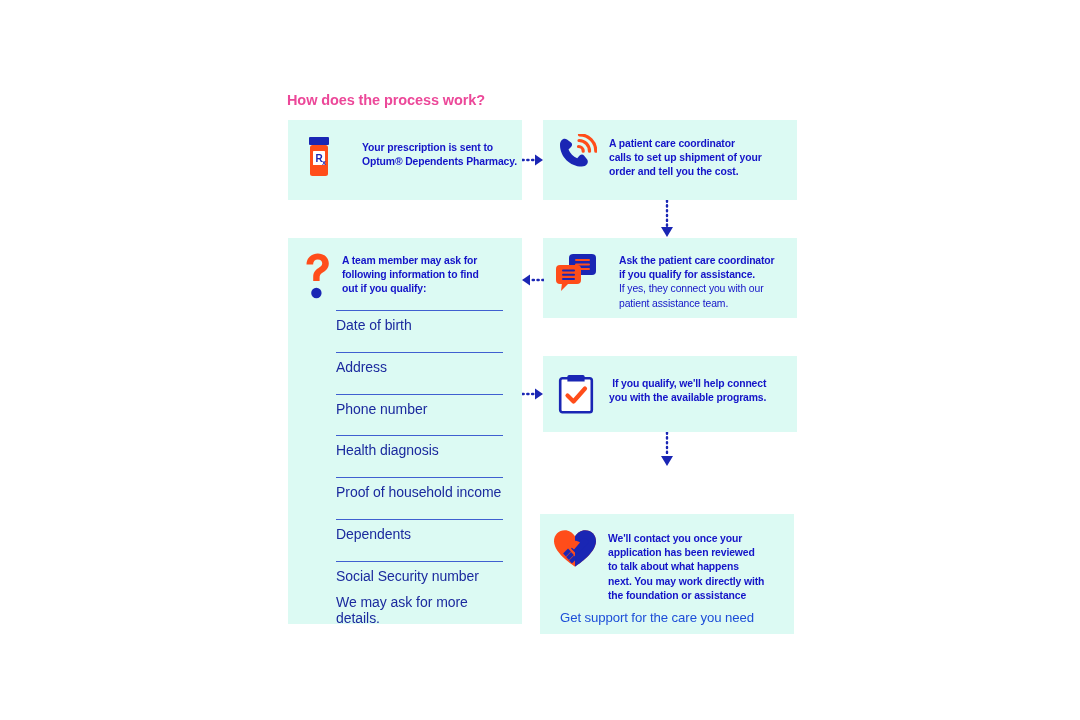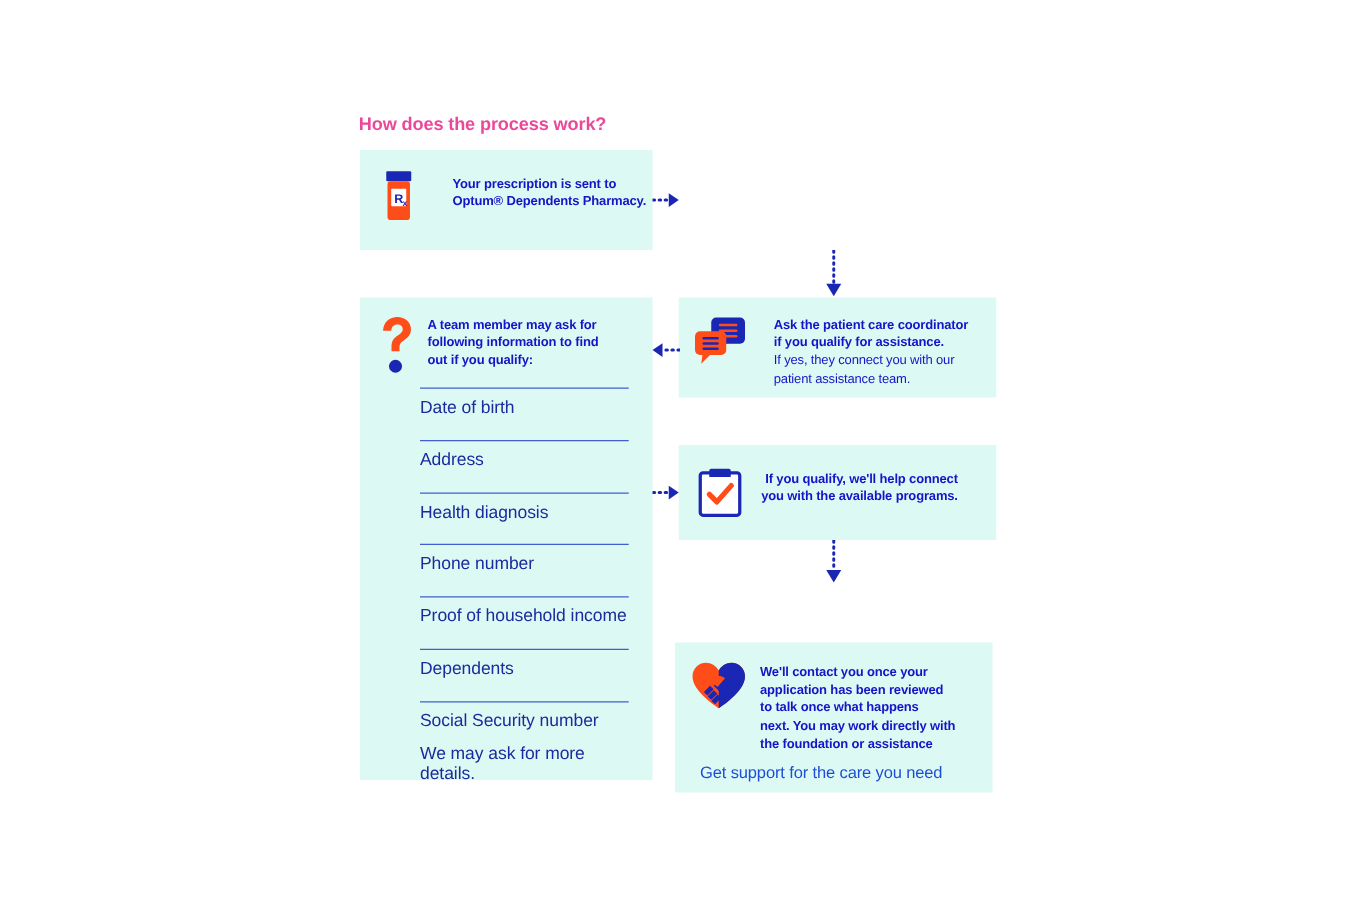--- a/index.html
+++ b/index.html
@@ -68,20 +68,39 @@
           <text x="20" y="28.5" font-family="Liberation Sans, sans-serif" font-size="7" font-weight="bold" fill="#1a26b4" text-anchor="middle">x</text>
         </svg>
       </span>
       <div class="panel-text" style="margin-left:28px;margin-top:5px;">
         <span class="b">Your prescription is sent to</span>
         <span class="b">Optum® Dependents Pharmacy.</span>
       </div>
     </div>
   </div>
 
+  <div class="panel" style="left:543px;top:120px;width:254px;height:80px;">
+    <div class="panel-inner" style="padding:14px 0 0 14px;">
+      <span class="icon-wrap">
+        <svg width="40" height="38" viewBox="0 0 40 38">
+          <path d="M3 11 C3 6.5 6.5 3.5 10 5.5 L14 8.5 C15.6 9.8 15.3 11.6 14 13 L11.5 15.4
+                   C13.2 19.4 16.2 22.4 20.2 24.2 L22.6 21.6 C24 20.3 25.8 20 27 21.6
+                   L30.2 25.6 C32.2 29 29.2 32.6 24.8 32.6 C13 32.6 3 22.6 3 11 Z" fill="#1a26b4"></path>
+          <path d="M21.5 12.5 C24 12.5 26.2 14.6 26.2 17.2" fill="none" stroke="#ff4d1a" stroke-width="3.2" stroke-linecap="round"></path>
+          <path d="M22 6.5 C28 6.5 32.5 11.2 32.5 17.2" fill="none" stroke="#ff4d1a" stroke-width="3.2" stroke-linecap="round"></path>
+          <path d="M22.5 0.8 C31.8 0.8 38.8 8 38.8 17.2" fill="none" stroke="#ff4d1a" stroke-width="3.2" stroke-linecap="round"></path>
+        </svg>
+      </span>
+      <div class="panel-text" style="margin-left:12px;margin-top:3px;">
+        <span class="b">A patient care coordinator</span>
+        <span class="b">calls to set up shipment of your</span>
+        <span class="b">order and tell you the cost.</span>
+      </div>
+    </div>
+  </div>
 
   <div class="panel" style="left:543px;top:238px;width:254px;height:80px;">
     <div class="panel-inner" style="padding:14px 0 0 12px;gap:12px;">
       <span class="icon-wrap">
         <svg width="42" height="40" viewBox="0 0 42 40">
           <path d="M18 2 H37 A4 4 0 0 1 41 6 V19 A4 4 0 0 1 37 23 H18 A4 4 0 0 1 14 19
                    V6 A4 4 0 0 1 18 2 Z" fill="#1a26b4"></path>
           <path d="M20 22 L19 30 L27 22 Z" fill="#1a26b4"></path>
           <rect x="20" y="7" width="15" height="2" rx="1" fill="#ff4d1a"></rect>
           <rect x="20" y="11.5" width="15" height="2" rx="1" fill="#ff4d1a"></rect>
@@ -130,26 +149,26 @@
       <div class="check-label" style="padding-top:6px;">Date of birth</div>
     </div>
 
     <div class="check-row" style="height:41.8px;">
       <div class="check-rule"></div>
       <div class="check-label" style="padding-top:6px;">Address</div>
     </div>
 
     <div class="check-row" style="height:41.8px;">
       <div class="check-rule"></div>
+      <div class="check-label" style="padding-top:6px;">Phone number</div>
+    </div>
+
+    <div class="check-row" style="height:41.8px;">
+      <div class="check-rule"></div>
       <div class="check-label" style="padding-top:6px;">Health diagnosis</div>
-    </div>
-
-    <div class="check-row" style="height:41.8px;">
-      <div class="check-rule"></div>
-      <div class="check-label" style="padding-top:6px;">Phone number</div>
     </div>
 
     <div class="check-row" style="height:41.8px;">
       <div class="check-rule"></div>
       <div class="check-label" style="padding-top:6px;">Proof of household income</div>
     </div>
 
     <div class="check-row" style="height:41.8px;">
       <div class="check-rule"></div>
       <div class="check-label" style="padding-top:6px;">Dependents</div>
@@ -195,21 +214,21 @@
                    C38 13.8 35 8.8 30.5 10.5 Z" fill="#1a26b4"></path>
           <path d="M16.5 14.5 C19.5 12.5 25 12 28 14.5 L22 21.5 C19 19 17 17 15 16.5 Z" fill="#ff4d1a"></path>
           <rect x="11.5" y="22.5" width="7" height="4" fill="#1a26b4" transform="rotate(-45 15 24.5)"></rect>
           <rect x="14.5" y="26" width="7" height="4" fill="#1a26b4" transform="rotate(-45 18 28)"></rect>
           <rect x="17.5" y="29.5" width="7" height="4" fill="#1a26b4" transform="rotate(-45 21 31.5)"></rect>
         </svg>
       </span>
       <div class="panel-text" style="margin-left:10px;margin-top:4px;">
         <span class="b">We'll contact you once your</span>
         <span class="b">application has been reviewed</span>
-        <span class="b">to talk once what happens</span>
+        <span class="b">to talk about what happens</span>
         <span class="b">next. You may work directly with</span>
         <span class="b">the foundation or assistance</span>
       </div>
     </div>
   </div>
 
   <div class="conn" style="left:522px;top:150px;width:22px;height:20px;">
     <svg width="22" height="20" viewBox="0 0 22 20">
       <line x1="0.5" y1="10" x2="13" y2="10" stroke="#1a26b4" stroke-width="2.4" stroke-linecap="round" stroke-dasharray="1.2 3.6"></line>
       <path d="M13 4.5 L21 10 L13 15.5 Z" fill="#1a26b4"></path>

